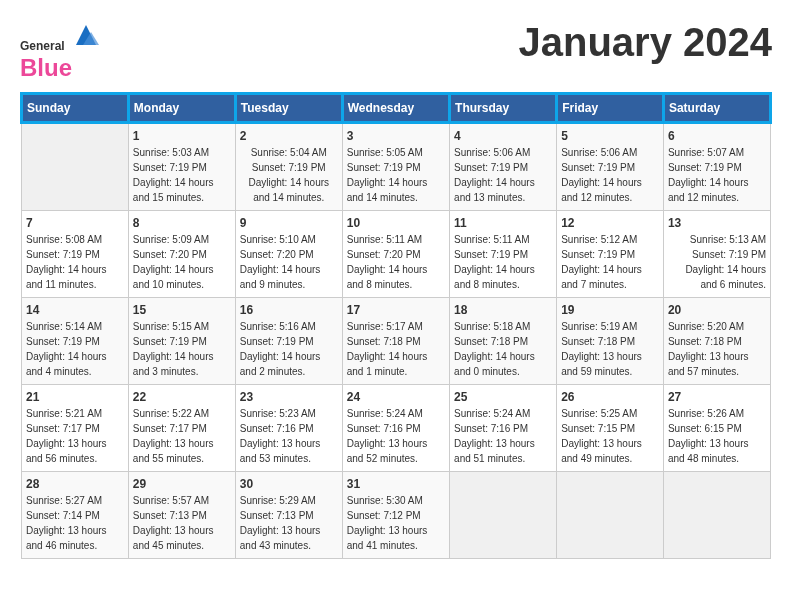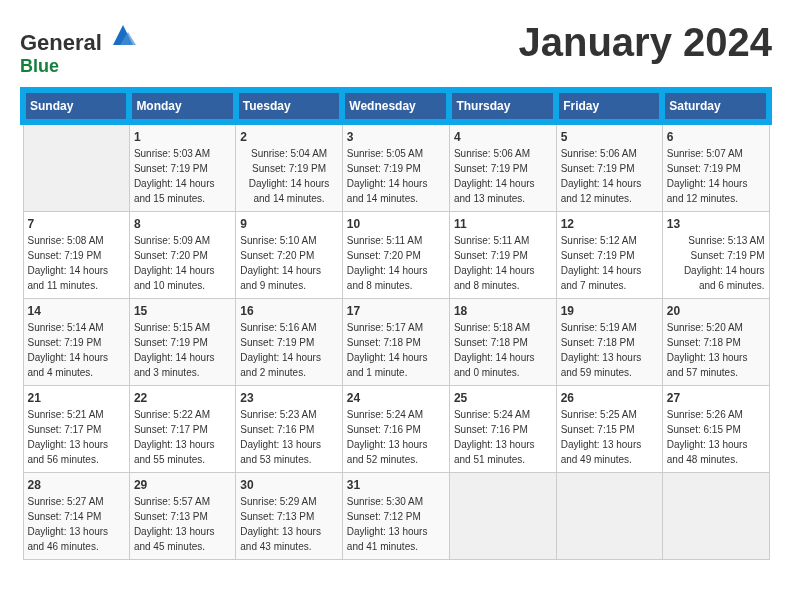--- a/index.html
+++ b/index.html
@@ -14,29 +14,29 @@
       display: flex;
       justify-content: space-between;
       align-items: flex-start;
       margin-bottom: 10px;
     }
     .logo {
       display: flex;
       align-items: center;
     }
     .logo-text-general {
-      font-size: 22px;
+      font-size: 12px;
       font-weight: bold;
       color: #333;
       text-align: center;
     }
     .logo-text-blue {
-      font-size: 18px;
-      font-weight: bold;
-      color: #15803d;
+      font-size: 24px;
+      font-weight: bold;
+      color: #ec4899;
     }
     .logo-icon {
       width: 30px;
       height: 30px;
       margin-left: 2px;
     }
     .title-section {
       text-align: right;
     }
     .main-title {
@@ -53,21 +53,21 @@
       border-collapse: collapse;
       font-size: 11px;
     }
     thead tr th {
       background-color: #3060a0;
       color: #fff;
       padding: 6px 4px;
       text-align: left;
       font-size: 12px;
       font-weight: bold;
-      border: 6px solid #0ea5e9;
+      border: 3px solid #0ea5e9;
     }
     tbody tr td {
       border: 1px solid #ccc;
       padding: 5px 4px;
       vertical-align: top;
       width: 108px;
     }
     tbody tr:nth-child(odd) {
       background-color: #f9f9f9;
     }

